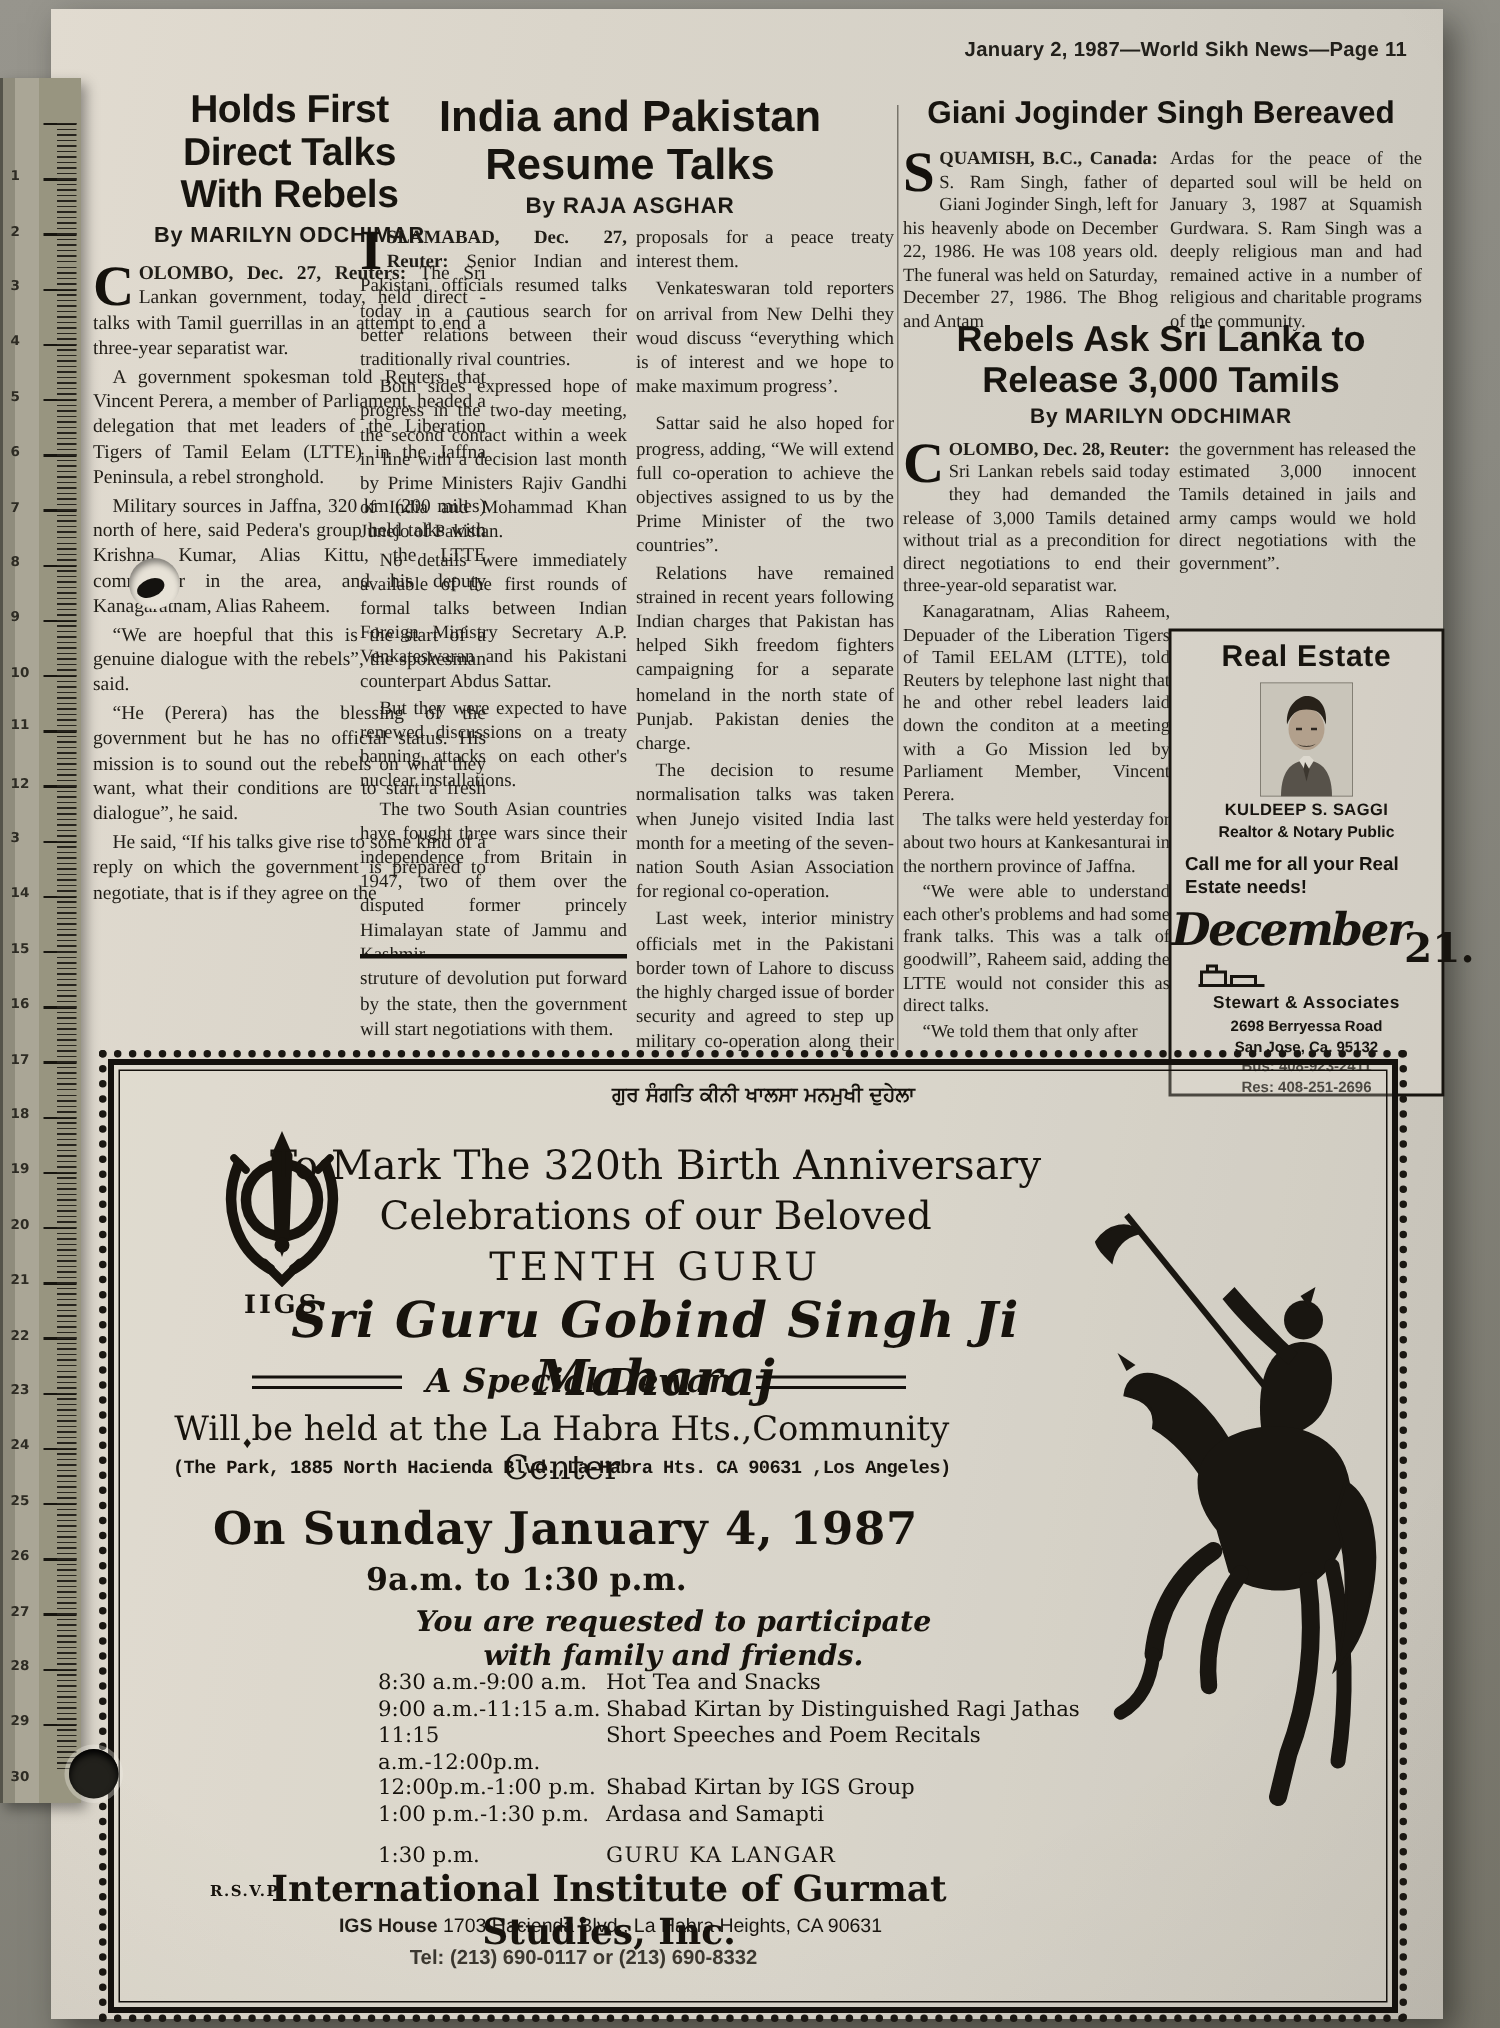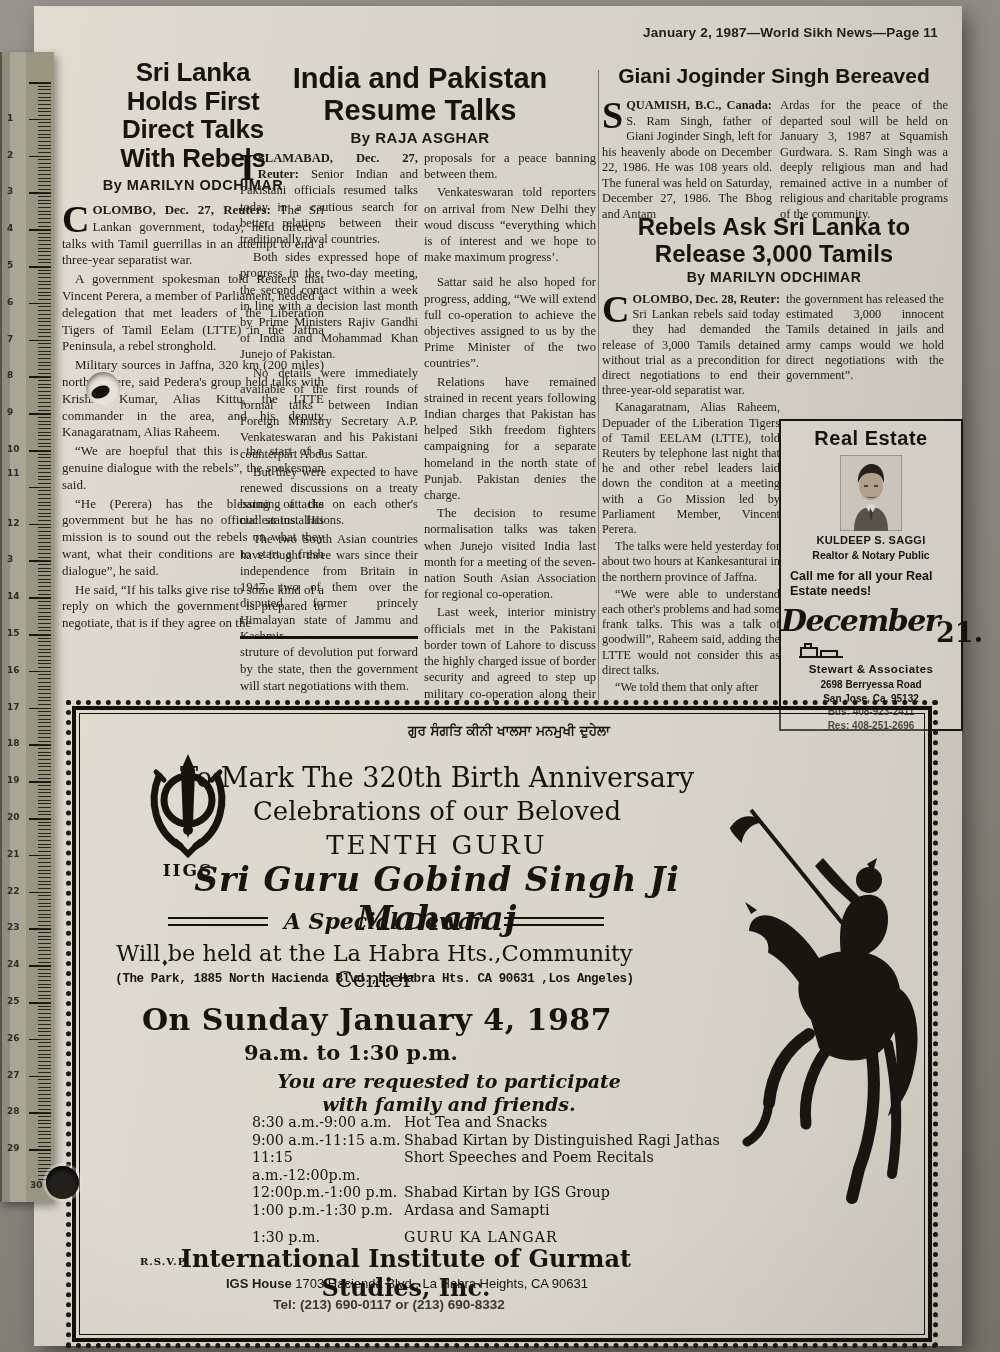--- a/index.html
+++ b/index.html
@@ -135,50 +135,49 @@
         <span class="ruler-num" style="top: 60.8px;">1</span>
         <span class="ruler-num" style="top: 97.6px;">2</span>
         <span class="ruler-num" style="top: 134.4px;">3</span>
         <span class="ruler-num" style="top: 171.2px;">4</span>
         <span class="ruler-num" style="top: 208px;">5</span>
         <span class="ruler-num" style="top: 244.8px;">6</span>
         <span class="ruler-num" style="top: 281.6px;">7</span>
         <span class="ruler-num" style="top: 318.4px;">8</span>
         <span class="ruler-num" style="top: 355.2px;">9</span>
         <span class="ruler-num" style="top: 392px;">10</span>
-        <span class="ruler-num" style="top: 416px;">11</span>
+        <span class="ruler-num" style="top: 427px;">11</span>
         <span class="ruler-num" style="top: 465.6px;">12</span>
         <span class="ruler-num" style="top: 502.4px;">3</span>
         <span class="ruler-num" style="top: 539.2px;">14</span>
         <span class="ruler-num" style="top: 576px;">15</span>
         <span class="ruler-num" style="top: 612.8px;">16</span>
         <span class="ruler-num" style="top: 649.6px;">17</span>
         <span class="ruler-num" style="top: 686.4px;">18</span>
         <span class="ruler-num" style="top: 723.2px;">19</span>
         <span class="ruler-num" style="top: 760px;">20</span>
         <span class="ruler-num" style="top: 796.8px;">21</span>
         <span class="ruler-num" style="top: 833.6px;">22</span>
         <span class="ruler-num" style="top: 870.4px;">23</span>
         <span class="ruler-num" style="top: 907.2px;">24</span>
         <span class="ruler-num" style="top: 944px;">25</span>
         <span class="ruler-num" style="top: 980.8px;">26</span>
         <span class="ruler-num" style="top: 1017.6px;">27</span>
         <span class="ruler-num" style="top: 1054.4px;">28</span>
         <span class="ruler-num" style="top: 1091.2px;">29</span>
-        <span class="ruler-num" style="top: 1128px; margin-left: 23px;">30</span>
+        <span class="ruler-num" style="top: 1128px;">30</span>
       </div>
   </div>
   <div class="hole1"></div>
   <div class="hole2"></div>
 
   <div class="masthead">January 2, 1987—World Sikh News—Page 11</div>
 
   <div class="a1">
     <div class="hl">
-      <div>Sri Lanka</div>
       <div>Holds First</div>
       <div>Direct Talks</div>
       <div>With Rebels</div>
     </div>
     <div class="byline">By MARILYN ODCHIMAR</div>
     <div class="newsbody">
       <p><span class="dc">C</span><span class="ld">OLOMBO, Dec. 27, Reuters:</span><span> The Sri Lankan government, today, held direct - talks with Tamil guerrillas in an attempt to end a three-year separatist war.</span></p>
       <p class="ind">A government spokesman told Reuters that Vincent Perera, a member of Parliament, headed a delegation that met leaders of the Liberation Tigers of Tamil Eelam (LTTE) in the Jaffna Peninsula, a rebel stronghold.</p>
       <p class="ind">Military sources in Jaffna, 320 km (200 miles) north of here, said Pedera's group held talks with Krishna Kumar, Alias Kittu, the LTTE commander in the area, and his deputy Kanagaratnam, Alias Raheem.</p>
       <p class="ind">“We are hoepful that this is the start of a genuine dialogue with the rebels”, the spokesman said.</p>
@@ -196,21 +195,21 @@
   </div>
   <div class="colbox newsbody a2col" style="left:240px;top:150px;width:178px;height:486px;">
     <p><span class="dc">I</span><span class="ld">SLAMABAD, Dec. 27, Reuter:</span><span> Senior Indian and Pakistani officials resumed talks today in a cautious search for better relations between their traditionally rival countries.</span></p>
     <p class="ind">Both sides expressed hope of progress in the two-day meeting, the second contact within a week in line with a decision last month by Prime Ministers Rajiv Gandhi of India and Mohammad Khan Junejo of Pakistan.</p>
     <p class="ind">No details were immediately available of the first rounds of formal talks between Indian Foreign Ministry Secretary A.P. Venkateswaran and his Pakistani counterpart Abdus Sattar.</p>
     <p class="ind">But they were expected to have renewed discussions on a treaty banning attacks on each other's nuclear installations.</p>
     <p class="ind">The two South Asian countries have fought three wars since their independence from Britain in 1947, two of them over the disputed former princely Himalayan state of Jammu and Kashmir.</p>
 
   </div>
   <div class="colbox newsbody a2col" style="left:424px;top:150px;width:172px;height:552px;">
-    <p>proposals for a peace banning between them.</p>
+    <p>proposals for a peace treaty interest them.</p>
     <p class="ind">Venkateswaran told reporters on arrival from New Delhi they woud discuss “everything which is of interest and we hope to make maximum progress’.</p>
     <p class="ind" style="margin-top:9px;">Sattar said he also hoped for progress, adding, “We will extend full co-operation to achieve the objectives assigned to us by the Prime Minister of the two countries”.</p>
     <p class="ind">Relations have remained strained in recent years following Indian charges that Pakistan has helped Sikh freedom fighters campaigning for a separate homeland in the north state of Punjab. Pakistan denies the charge.</p>
     <p class="ind">The decision to resume normalisation talks was taken when Junejo visited India last month for a meeting of the seven-nation South Asian Association for regional co-operation.</p>
     <p class="ind">Last week, interior ministry officials met in the Pakistani border town of Lahore to discuss the highly charged issue of border security and agreed to step up military co-operation along their 3,000 km (1,800 miles) common frontier.</p>
   </div>
   <div class="rule-heavy"></div>
   <div class="contp newsbody">struture of devolution put forward by the state, then the government will start negotiations with them.</div>
   <div class="vline"></div>
 

